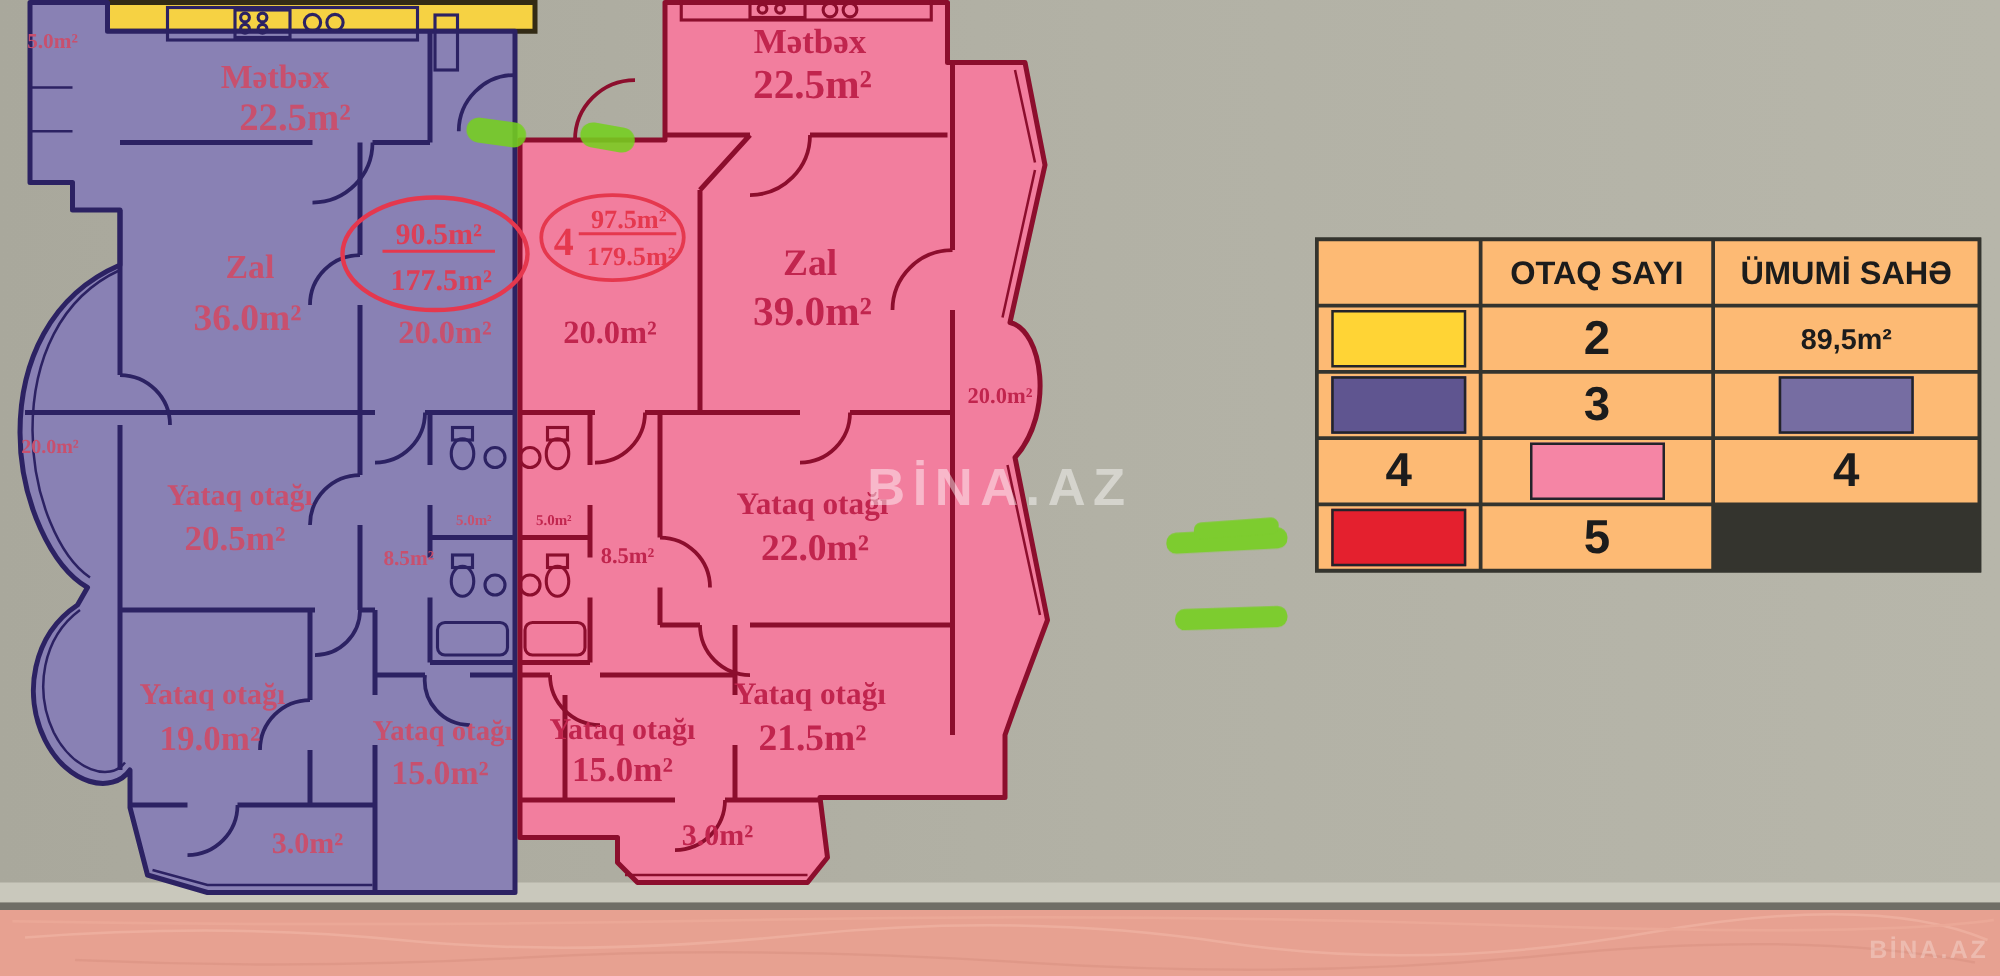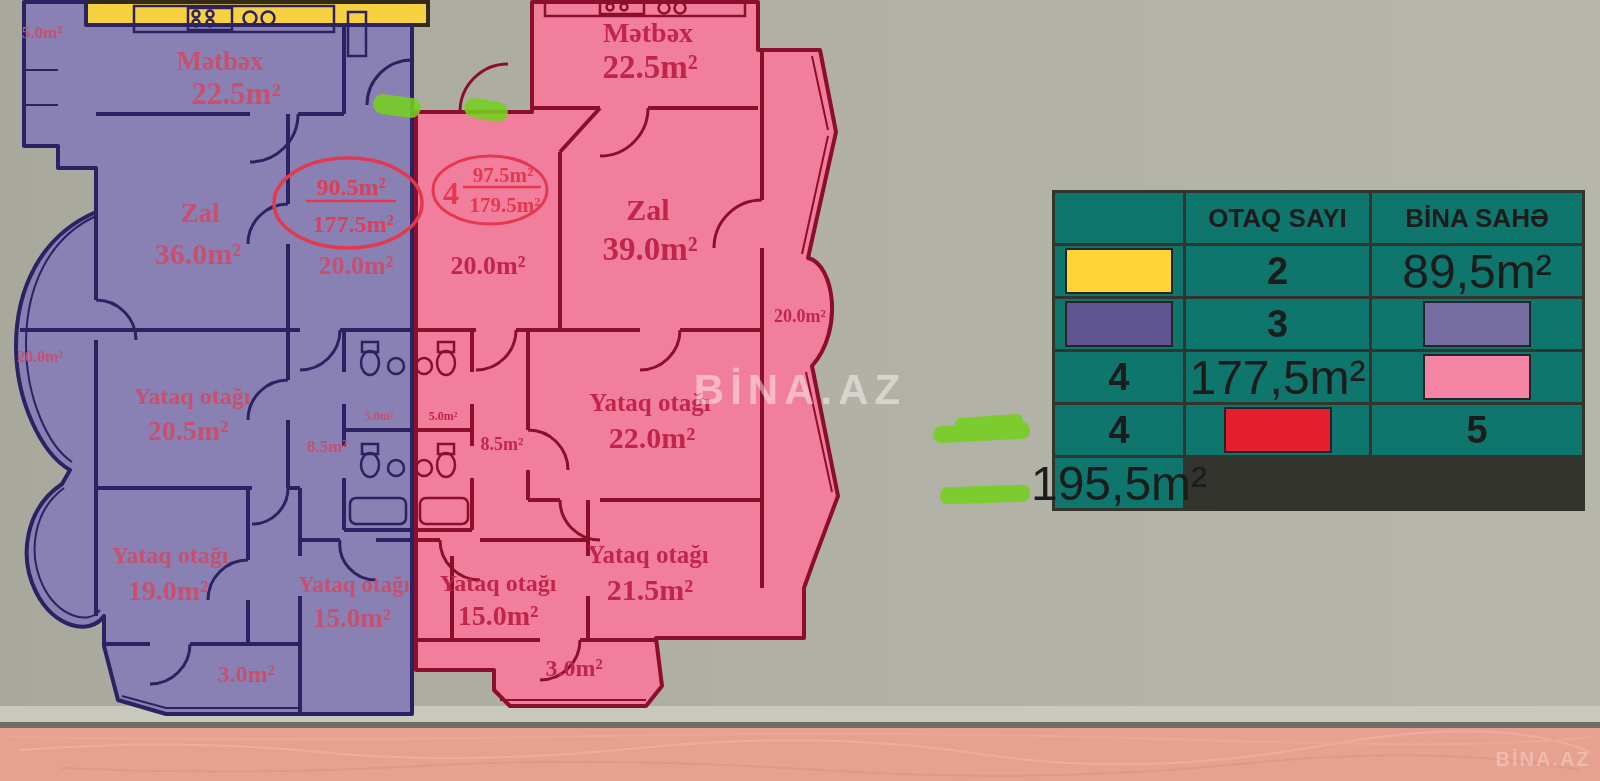--- a/index.html
+++ b/index.html
@@ -4,27 +4,27 @@
 <style>
   html,body{margin:0;padding:0;background:#b0afa3;}
   #stage{position:relative;width:1600px;height:781px;overflow:hidden;
          font-family:"Liberation Sans",sans-serif;}
   svg text{font-family:"Liberation Serif",serif;font-weight:700;}
   svg .wm{font-family:"Liberation Sans",sans-serif;}
   
   .tbl{position:absolute;left:1052px;top:190px;width:533px;
        display:grid;grid-template-columns:128px 183px 1fr;
        background:#34342e;gap:3px;border:3px solid #34342e;box-sizing:border-box;}
-  .tbl .cell{background:#0f766e;display:flex;align-items:center;justify-content:center;
+  .tbl .cell{background:#fdba74;display:flex;align-items:center;justify-content:center;
              color:#1c1c1c;}
   .tbl .title{grid-column:1/4;height:48px;background:#e32330;color:#f8f3ee;
               font-weight:700;font-size:40px;letter-spacing:3px;}
   .tbl .hdr{height:50px;font-weight:700;font-size:26px;letter-spacing:0px;}
   .tbl .num{height:50px;font-weight:700;font-size:38px;}
-  .tbl .area{font-weight:400;font-size:48px;}
+  .tbl .area{font-weight:700;font-size:23px;}
   .sw{width:104px;height:42px;border:2px solid #23232a;}
 </style>
 </head>
 <body>
 
 <div id="stage">
 
 <svg width="1600" height="781" viewBox="0 0 1600 781" xmlns="http://www.w3.org/2000/svg">
   <defs>
     <linearGradient id="boardg" x1="0" y1="0" x2="1" y2="0">
@@ -213,44 +213,42 @@
 
   <text class="wm" x="800" y="404" text-anchor="middle" font-size="42" font-weight="700" letter-spacing="6" fill="#ffffff" fill-opacity="0.45">BİNA.AZ</text>
   <text class="wm" x="1543" y="766" text-anchor="middle" font-size="20" font-weight="700" letter-spacing="2" fill="#ffffff" fill-opacity="0.28">BİNA.AZ</text>
 </svg>
 
 
 <div class="tbl">
 
   <div class="cell hdr"></div>
   <div class="cell hdr">OTAQ SAYI</div>
-  <div class="cell hdr">BİNA SAHƏ</div>
+  <div class="cell hdr">ÜMUMİ SAHƏ</div>
 
   <div class="cell">
         <div class="sw" style="background: rgb(255, 212, 53);"></div>
       </div>
   <div class="cell num">2</div>
   <div class="cell num area">89,5m²</div>
 
   <div class="cell">
         <div class="sw" style="background: rgb(95, 85, 144);"></div>
       </div>
   <div class="cell num">3</div>
 
   <div class="cell">
         <div class="sw" style="background: rgb(118, 109, 162);"></div>
       </div>
   <div class="cell num">4</div>
-  <div class="cell num area">177,5m²</div>
 
   <div class="cell">
         <div class="sw" style="background: rgb(245, 133, 165);"></div>
       </div>
   <div class="cell num">4</div>
 
   <div class="cell">
         <div class="sw" style="background: rgb(228, 32, 46);"></div>
       </div>
   <div class="cell num">5</div>
-  <div class="cell num area">195,5m²</div>
 </div>
 
 </div>
 
 </body></html>

